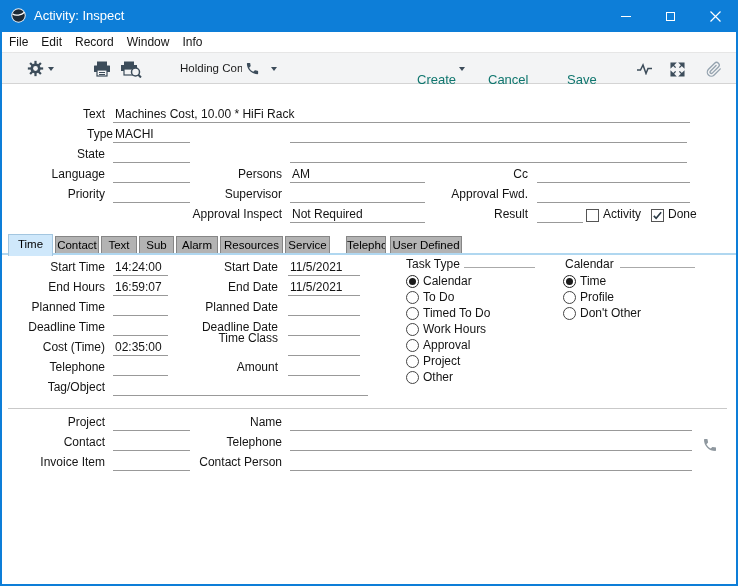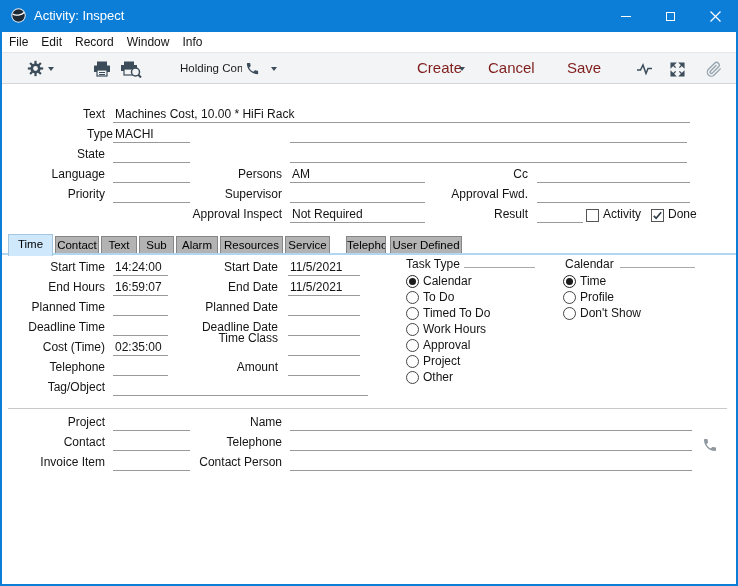--- a/index.html
+++ b/index.html
@@ -9,21 +9,21 @@
 .titlebar {position:absolute;left:0;top:0;width:738px;height:32px;background:#0d7ed8;color:#fff;z-index:61;}
 .appicon {position:absolute;left:10px;top:7px;}
 .title {position:absolute;left:34px;top:0;height:38px;line-height:32px;font-size:13px;}
 .winbtn {position:absolute;top:0;width:45px;height:32px;display:flex;align-items:center;justify-content:center;}
 .glyph-min {width:10px;height:1px;background:#fff;}
 .glyph-max {width:9px;height:9px;border:1px solid #fff;}
 .menubar {position:absolute;left:2px;top:32px;width:734px;height:20px;background:#fff;display:flex;align-items:center;gap:13px;padding-left:7px;}
 .menu-item {display:inline-block;}
 .toolbar {position:absolute;left:2px;top:52px;width:734px;height:32px;background:#f3f4f5;border-top:1px solid #e6e6e6;border-bottom:1px solid #d4d4d4;}
 .ticon {position:absolute;display:block;}
-.tbtn {position:absolute;top:0;height:30px;line-height:30px;font-size:15px;color:#7f1d1d;}
+.tbtn {position:absolute;top:12px;height:30px;line-height:30px;font-size:13px;color:#0f766e;}
 .tlabel {position:absolute;top:0;height:30px;line-height:30px;font-size:12px;color:#1c1c1c;overflow:hidden;white-space:nowrap;}
 .caret {position:absolute;width:0;height:0;border-left:3.5px solid transparent;border-right:3.5px solid transparent;border-top:4px solid #3c4c5a;}
 .lbl {position:absolute;height:17px;line-height:17px;text-align:right;white-space:nowrap;}
 .fld {position:absolute;height:17px;line-height:16px;border-bottom:1px solid #999;padding-left:2px;white-space:nowrap;overflow:hidden;}
 .cb {position:absolute;width:13px;height:13px;border:1px solid #555;background:#fff;}
 .cblbl {position:absolute;height:17px;line-height:17px;}
 .tabsline {position:absolute;left:2px;top:253px;width:734px;height:2px;background:#b0d7f0;}
 .tab {position:absolute;top:236px;height:17px;line-height:16px;text-align:center;background:#b3b3b3;border:1px solid #868686;border-bottom:none;color:#000;white-space:nowrap;font-size:11.5px;overflow:hidden;}
 .tab.active {top:234px;height:22px;line-height:19px;background:#cfe8fb;border:1px solid #a3c6e0;border-bottom:none;z-index:5;}
 .grouphead {position:absolute;height:13px;line-height:13px;white-space:nowrap;}
@@ -255,21 +255,21 @@
     <div class="opt">
         <span class="rad sel"></span>
         <span>Time</span>
       </div>
     <div class="opt">
         <span class="rad"></span>
         <span>Profile</span>
       </div>
     <div class="opt">
         <span class="rad"></span>
-        <span>Don't Show</span>
+        <span>Don't Other</span>
       </div>
   </div>
 
   <div class="sep" style="left:8px;top:408px;width:719px"></div>
 
   <span class="lbl" style="left:0;top:414px;width:105px">Project</span>
   <span class="fld" style="left:113px;top:414px;width:77px"></span>
   <span class="lbl" style="left:110px;top:414px;width:172px">Name</span>
   <span class="fld" style="left:290px;top:414px;width:402px"></span>
 

